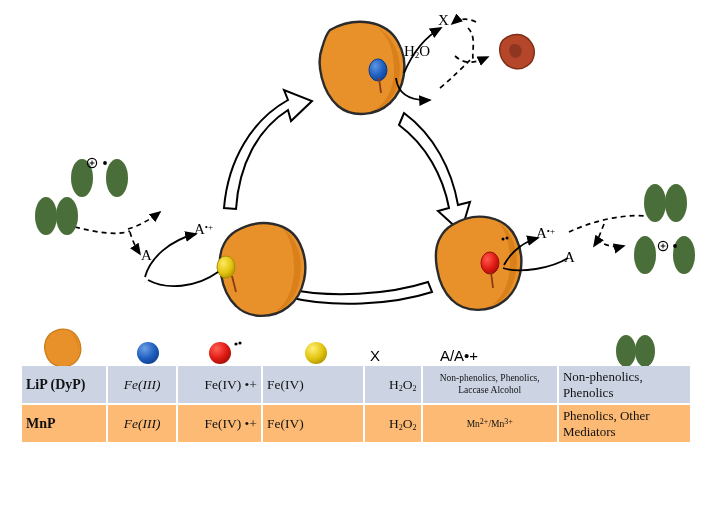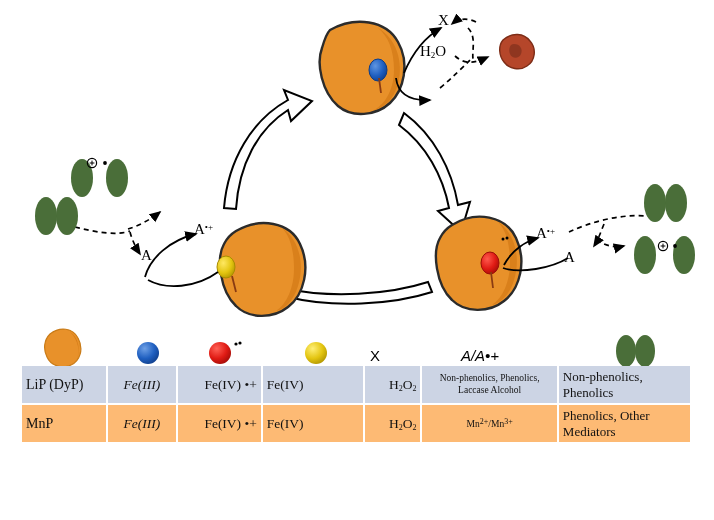--- a/index.html
+++ b/index.html
@@ -31,21 +31,21 @@
   
   #tbl{position:absolute;left:22px;top:366px;width:670px;border-collapse:collapse;}
   #tbl td{
     border-right:2px solid #ffffff;
     border-bottom:2px solid #ffffff;
     padding:3px 4px;vertical-align:middle;
     font-family:"Liberation Serif", serif;
   }
   #tbl tr.r-odd td{background:#ccd4e4;}
   #tbl tr.r-even td{background:#fdba74;}
-  .c-name{width:86px;font-size:14px;text-align:left;padding-left:8px;}
+  .c-name{width:86px;font-size:14px;text-align:left;padding-left:8px;font-weight:bold;}
   .c-ox{width:66px;font-size:13.5px;text-align:center;font-style:italic;}
   .c-c1{width:84px;font-size:13.5px;text-align:right;}
   .c-c2{width:106px;font-size:13.5px;text-align:left;}
   .c-x{width:52px;font-size:13.5px;text-align:right;}
   .c-med{width:146px;font-size:9.5px;text-align:center;line-height:1.2;}
   .c-sub{width:140px;font-size:13px;text-align:left;line-height:1.2;}
   #tbl sub{font-size:8px;vertical-align:-2px;}
   #tbl sup{font-size:8px;vertical-align:3px;}
 </style>
 </head>
@@ -161,21 +161,21 @@
       <path d="M89.6,163 h4.8 M92,160.6 v4.8" stroke="#000" stroke-width="1"></path>
       <circle cx="105" cy="163" r="1.9" fill="#000"></circle>
 
       <g fill="#4A6E39">
         <ellipse cx="46" cy="216" rx="11" ry="19"></ellipse>
         <ellipse cx="67" cy="216" rx="11" ry="19"></ellipse>
       </g>
     </svg>
 
     <span class="lbl" style="left:438px;top:13px;font-size:15px;">X</span>
-    <span class="lbl" style="left:420px;top:44px;font-size:15px;text-align:center;">H<sub>2</sub>O</span>
+    <span class="lbl" style="left:404px;top:44px;font-size:15px;text-align:center;">H<sub>2</sub>O</span>
 
     <span class="lbl" style="left:536px;top:226px;font-size:15px;">A<sup>•+</sup></span>
     <span class="lbl" style="left:564px;top:250px;font-size:15px;">A</span>
 
     <span class="lbl" style="left:194px;top:222px;font-size:15px;">A<sup>•+</sup></span>
     <span class="lbl" style="left:141px;top:248px;font-size:15px;">A</span>
   </div>
 
   <div id="legend">
     <svg width="714" height="44" viewBox="0 0 714 44">
@@ -210,21 +210,21 @@
 
       <circle cx="316" cy="31" r="11" fill="url(#lYel)"></circle>
 
       <g fill="#4A6E39">
         <ellipse cx="626" cy="29" rx="10" ry="16"></ellipse>
         <ellipse cx="645" cy="29" rx="10" ry="16"></ellipse>
       </g>
     </svg>
 
     <span class="leg-text" style="left:349px;width:52px;">X</span>
-    <span class="leg-text" style="left:407px;width:146px;font-style:italic;">A/A•+</span>
+    <span class="leg-text" style="left:386px;width:146px;">A/A•+</span>
   </div>
 
   <table id="tbl">
     <tbody>
       <tr class="r-odd">
         <td class="c-name">LiP (DyP)</td>
         <td class="c-ox">Fe(III)</td>
         <td class="c-c1">Fe(IV) •+</td>
         <td class="c-c2">Fe(IV)</td>
         <td class="c-x">H<sub>2</sub>O<sub>2</sub></td>

